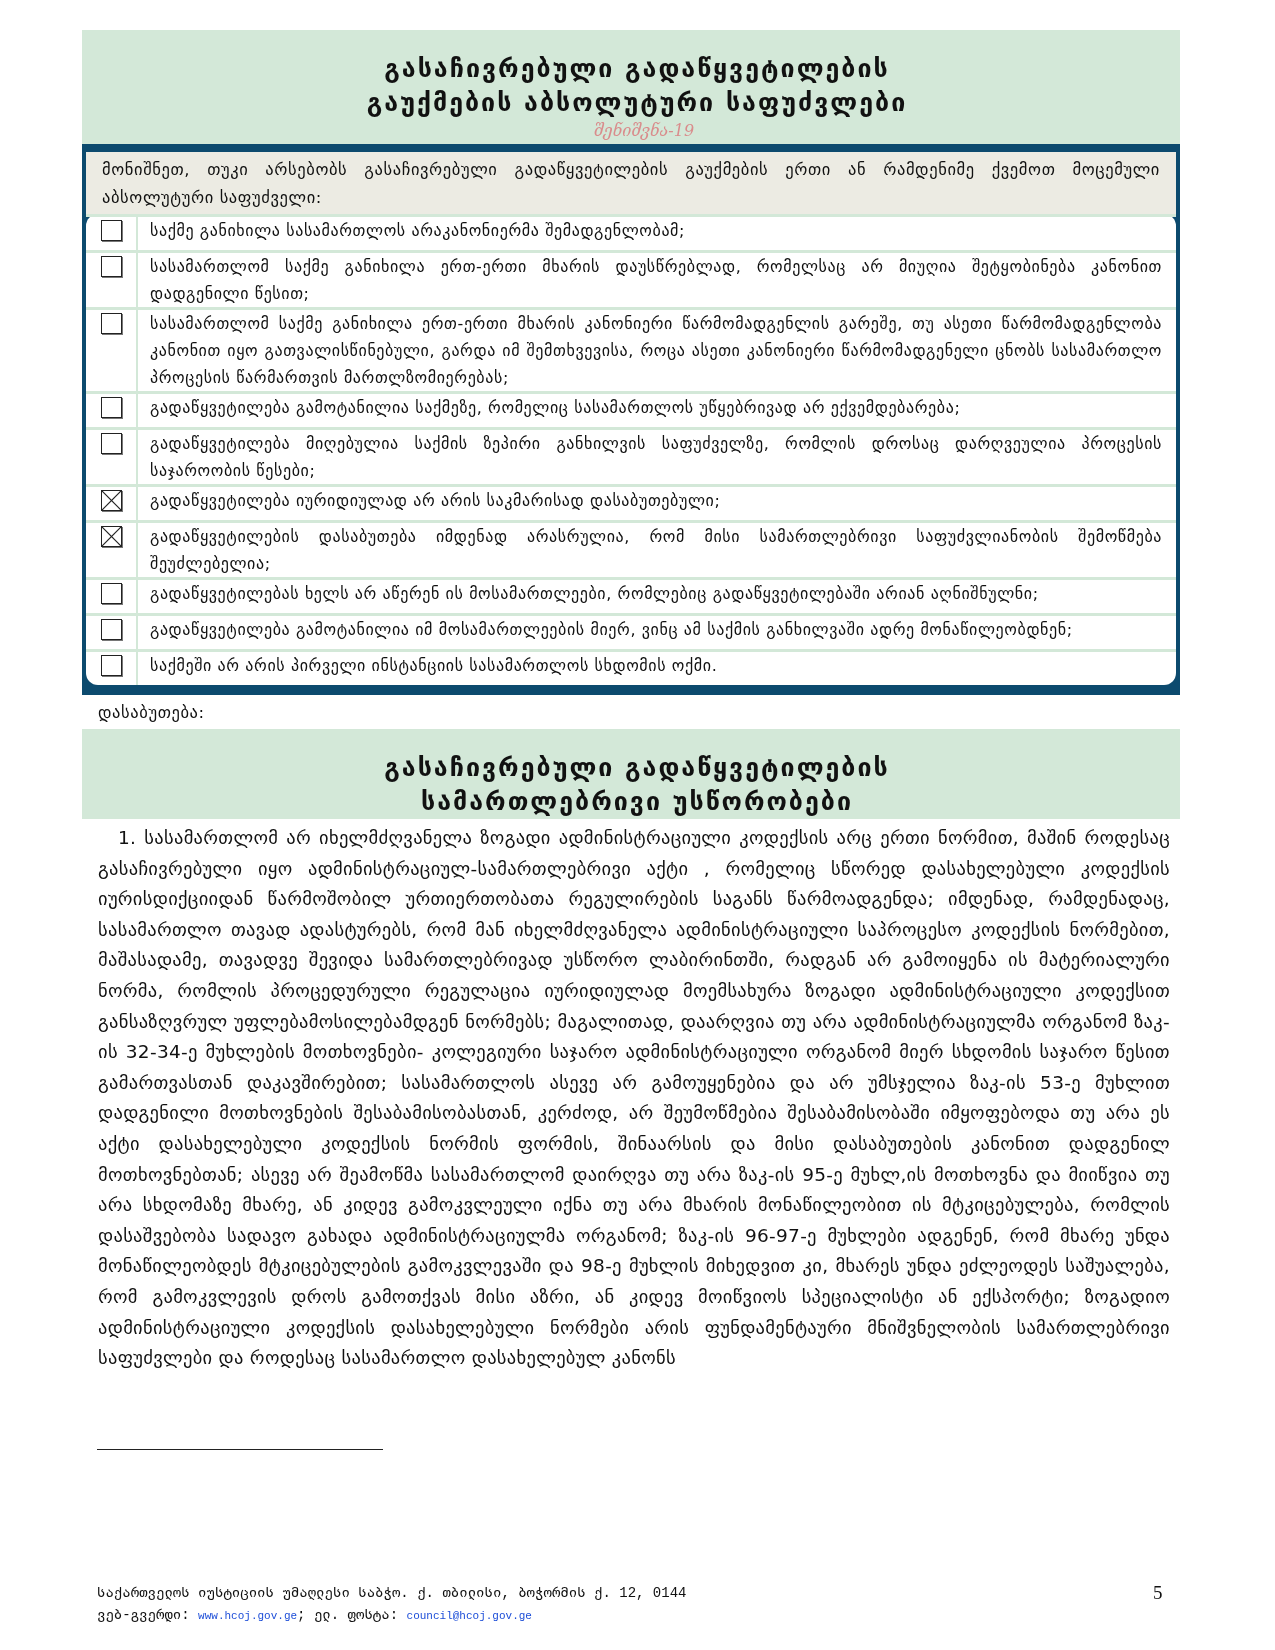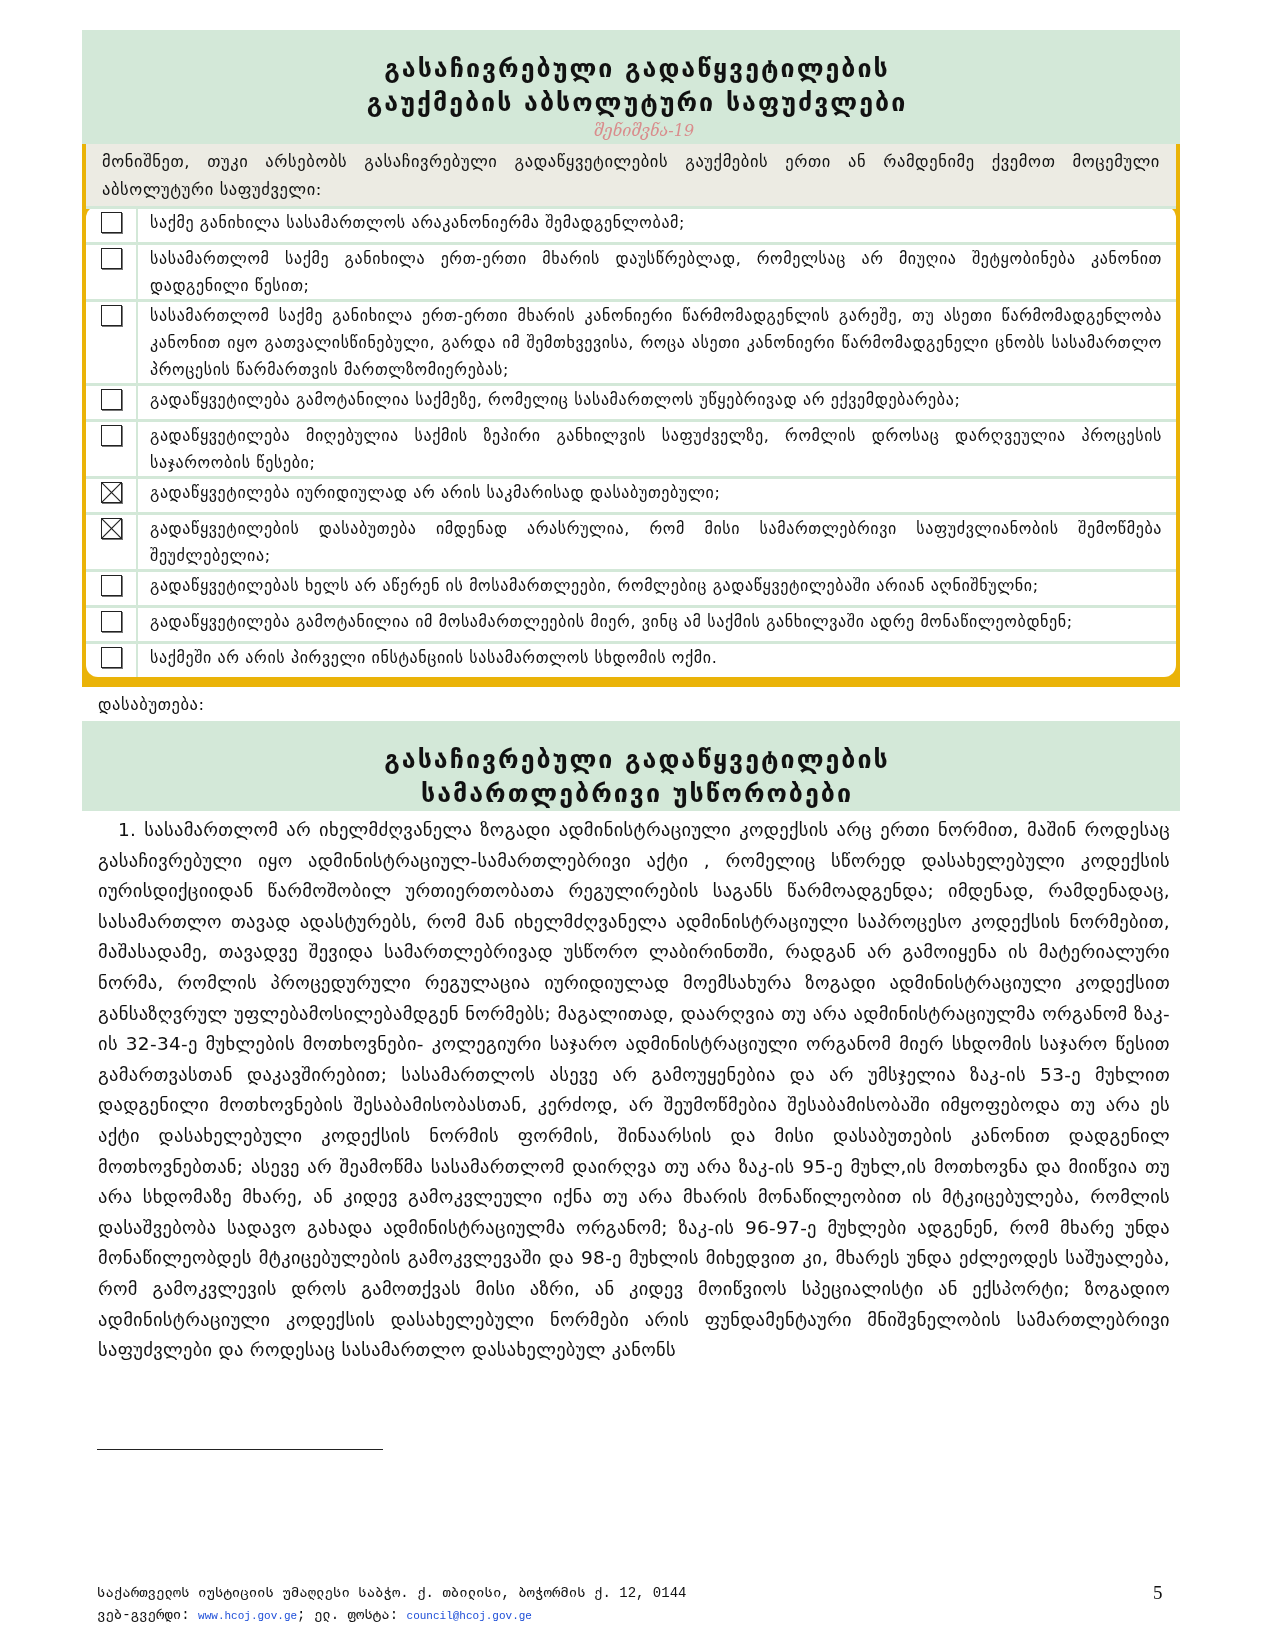--- a/index.html
+++ b/index.html
@@ -7,21 +7,21 @@
          font-family: "DejaVu Sans", sans-serif; color: #111; }
   .page { position: absolute; left: 82px; top: 30px; width: 1098px; }
 
   .section-head { background: #d3e8d8; text-align: center; padding-top: 22px; }
   .section-title { font-family: "DejaVu Sans", sans-serif; font-weight: bold; font-size: 25px;
                    letter-spacing: 2px; line-height: 34px; color: #111; margin-left: 12px; }
   .note-links { font-family: "DejaVu Serif", serif; font-style: italic; font-size: 16px;
                 color: #d98c8c; line-height: 22px; padding-bottom: 2px; padding-left: 26px; }
   .note-links span { margin: 0 12px; cursor: pointer; }
 
-  .box-wrap { background: #eab308; padding: 0 4px 10px 4px; }
+  .box-wrap { background: #0c4a6e; padding: 8px 4px 10px 4px; }
   .intro { background: #ecebe3; font-size: 16.5px; line-height: 28px; padding: 4px 16px 2px 16px;
            text-align: justify; letter-spacing: 0.6px; }
   table.grounds { width: 100%; border-collapse: collapse; background: #ffffff; border-radius: 12px; }
   table.grounds td { border-top: 3px solid #d3e8d8; vertical-align: top; font-size: 16px;
                      line-height: 27px; letter-spacing: 0.6px; }
   table.grounds td.chk { width: 48px; border-right: 2px solid #d3e8d8; text-align: center; padding-top: 2px; }
   table.grounds td.txt { padding: 0 14px 0 12px; text-align: justify; }
   .cb { display: inline-block; width: 19px; height: 19px; border: 1.5px solid #222;
         box-shadow: 1px 1px 0 #777; position: relative; margin-top: 1px; cursor: pointer; }
   .cb svg { position: absolute; left: 0; top: 0; }

